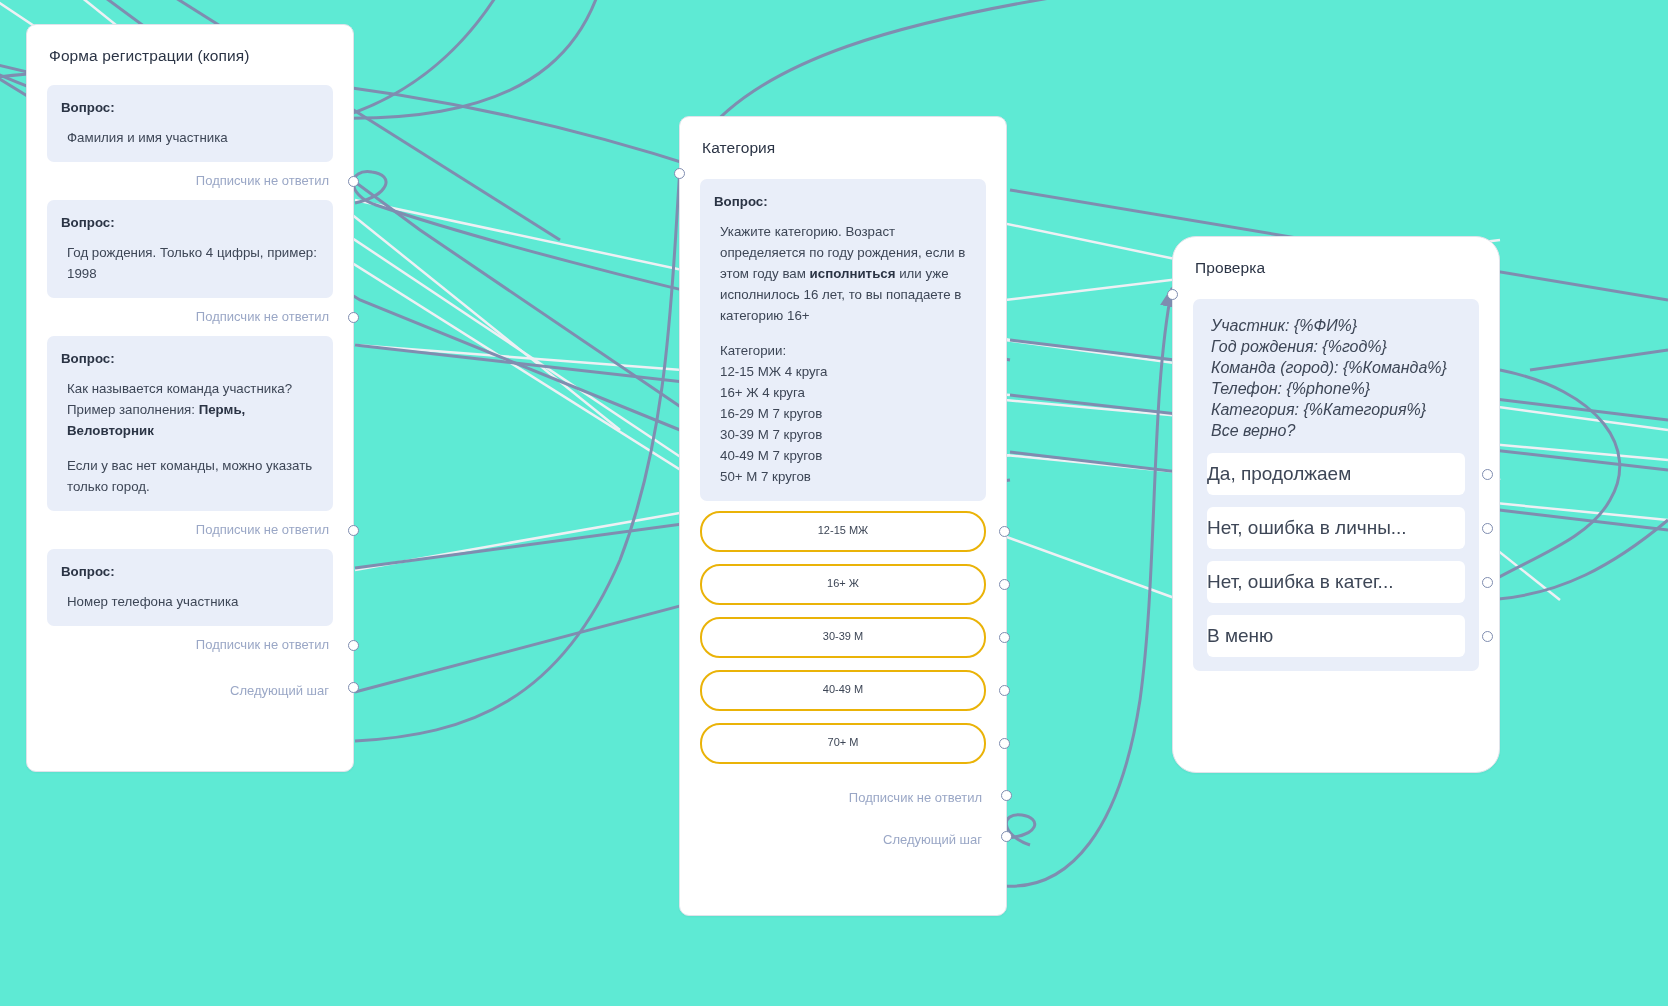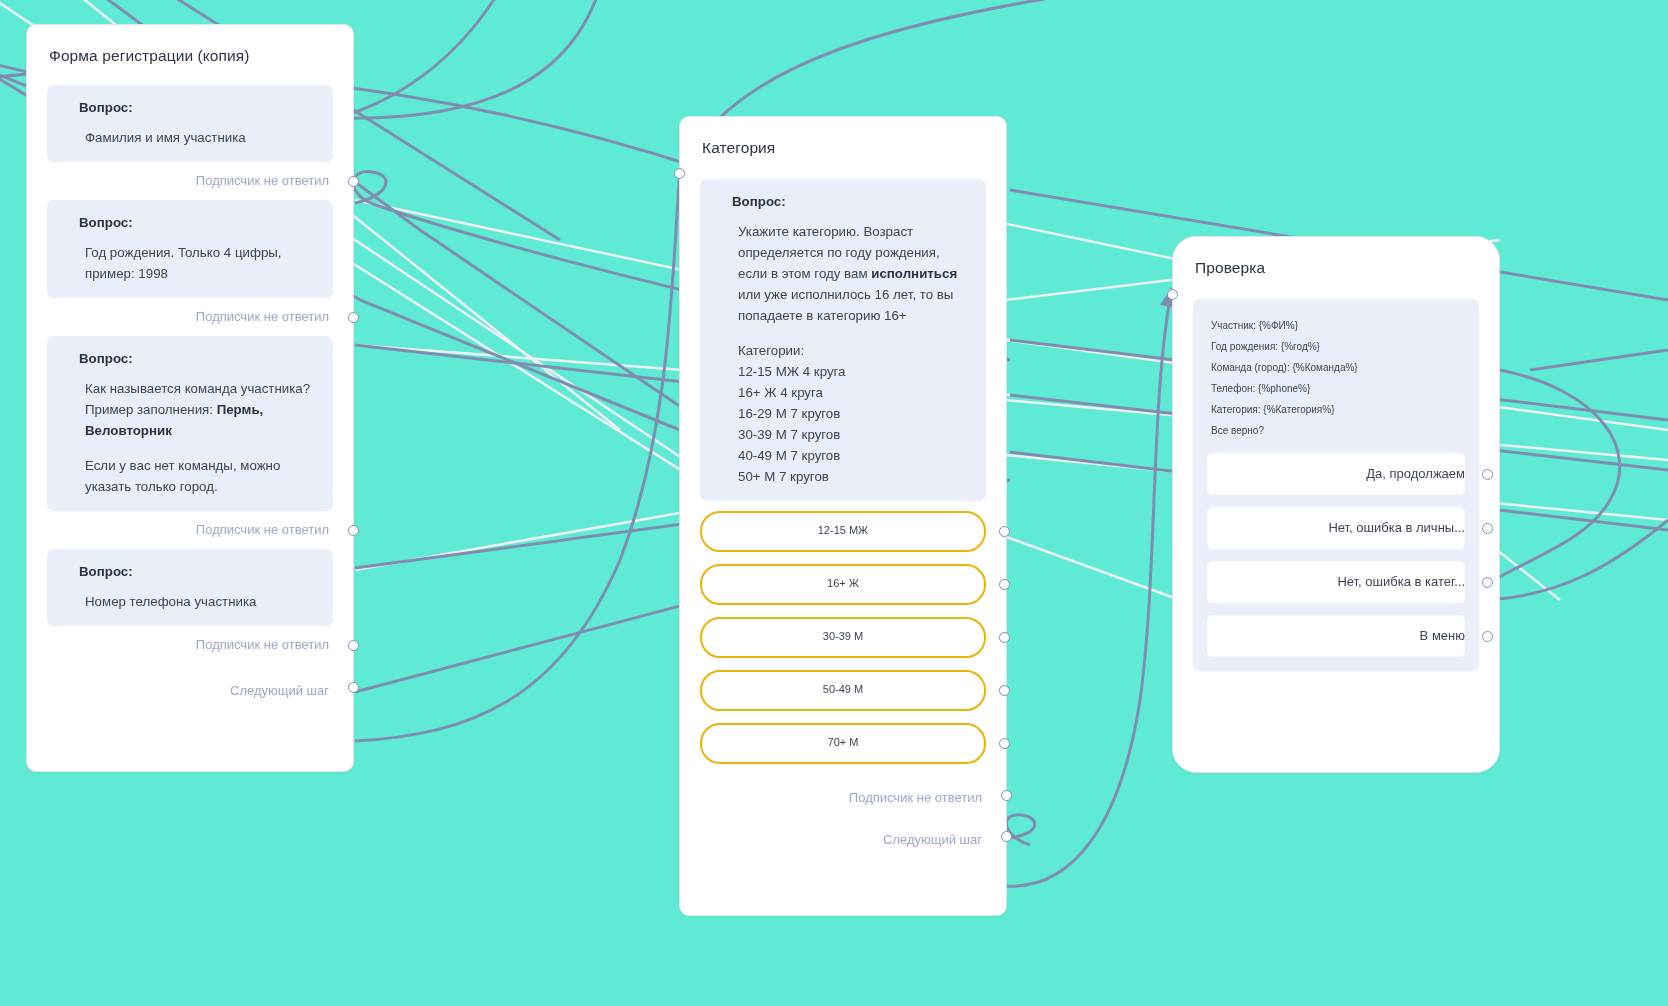--- a/index.html
+++ b/index.html
@@ -46,21 +46,21 @@
     letter-spacing: .1px;
   }
   .node-body {
     padding: 18px 20px 16px 20px;
   }
 
   
   .bubble {
     background: #e9eef9;
     border-radius: 7px;
-    padding: 12px 14px 14px 32px;
+    padding: 12px 14px 14px 14px;
     font-size: 13.3px;
     line-height: 21px;
     color: #3d4656;
   }
   .bubble .q-label {
     font-weight: bold;
     color: #2b3445;
     display: block;
     margin-bottom: 9px;
     font-size: 13.3px;
@@ -108,34 +108,35 @@
     margin-bottom: 12px;
   }
 
   
   .check-panel {
     background: #e9eef9;
     border-radius: 7px;
     padding: 16px 14px 14px 14px;
   }
   .check-lines {
-    font-size: 10px;
+    font-size: 16px;
     line-height: 21px;
     color: #3d4656;
     padding-left: 4px;
     margin-bottom: 12px;
+    font-style: italic;
   }
   .check-btn {
     position: relative;
     background: #ffffff;
     border-radius: 6px;
     height: 42px;
     line-height: 42px;
-    text-align: right;
-    font-size: 13px;
+    text-align: left;
+    font-size: 19px;
     color: #3d4656;
     margin-bottom: 12px;
   }
   .check-btn:last-child { margin-bottom: 0; }
 </style>
 </head>
 <body>
 
 <div id="canvas">
 
@@ -254,21 +255,21 @@
       </div>
       <div class="choice">
         <span>16+ Ж</span>
         <span class="port" style="right:-26px; top:13px;"></span>
       </div>
       <div class="choice">
         <span>30-39 М</span>
         <span class="port" style="right:-26px; top:13px;"></span>
       </div>
       <div class="choice">
-        <span>50-49 М</span>
+        <span>40-49 М</span>
         <span class="port" style="right:-26px; top:13px;"></span>
       </div>
       <div class="choice">
         <span>70+ М</span>
         <span class="port" style="right:-26px; top:13px;"></span>
       </div>
 
       <div class="port-row tight" style="padding-top:14px;">
         <span>Подписчик не ответил</span>
         <span class="port" style="right:-26px; top:50%; margin-top:-5.5px;"></span>

